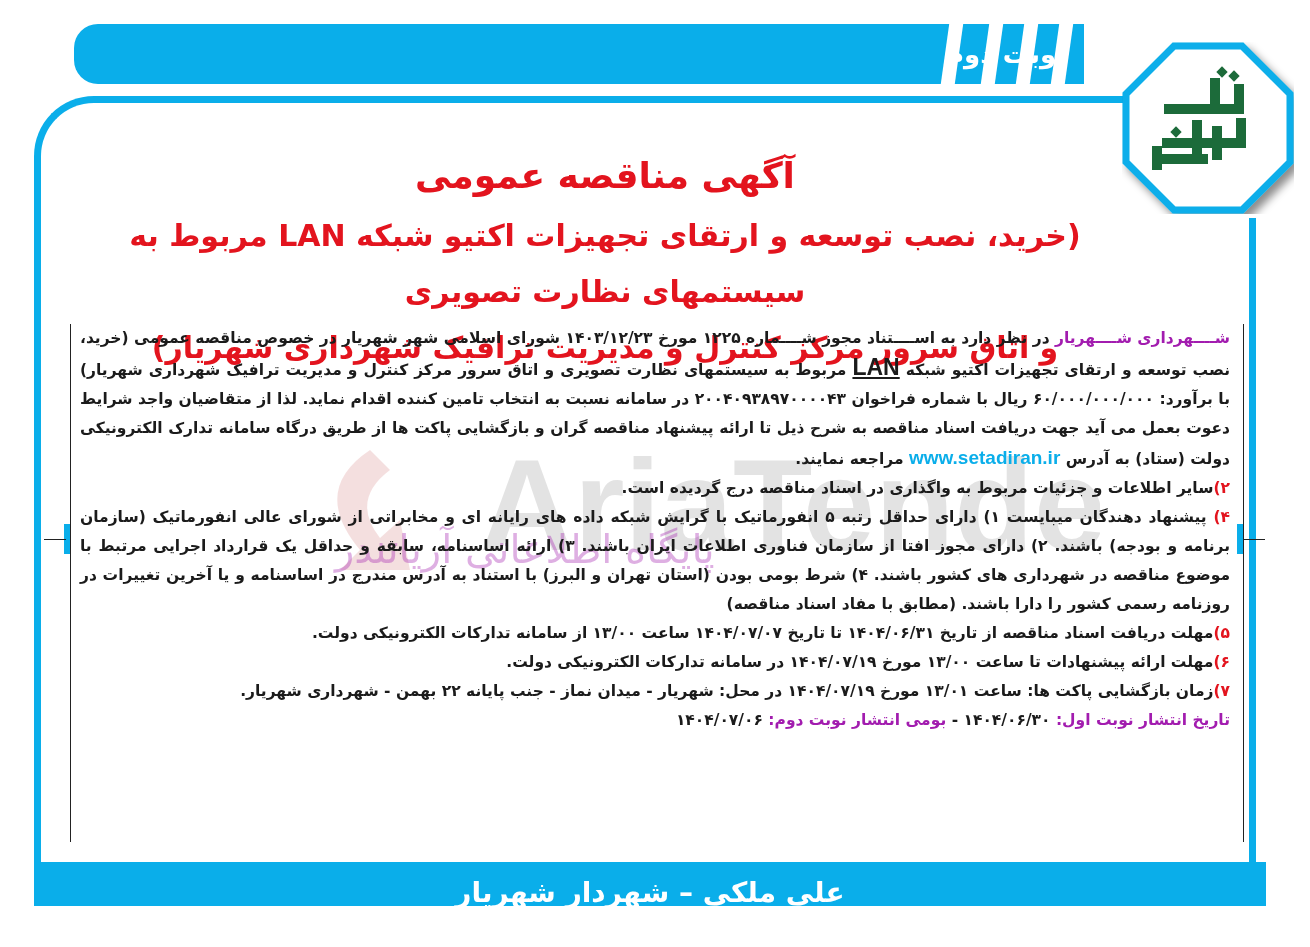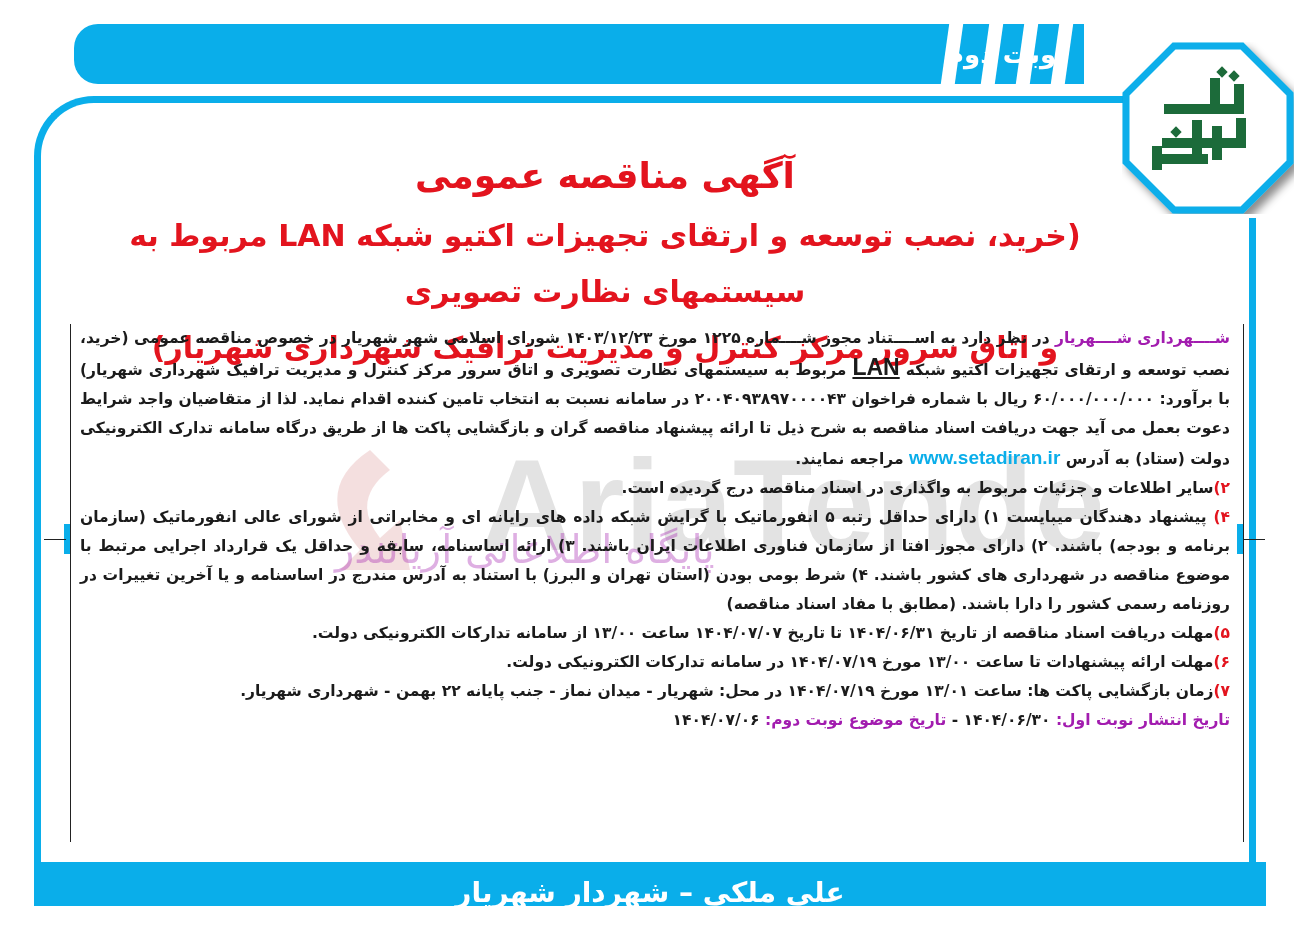--- a/index.html
+++ b/index.html
@@ -130,19 +130,19 @@
 <div class="body-text">
   <p>
     <span class="red">شــــهرداری شــــهریار</span><span> در نظر دارد به اســــتناد مجوز شــــماره ۱۲۲۵ مورخ ۱۴۰۳/۱۲/۲۳ شورای اسلامی شهر شهریار در خصوص مناقصه عمومی (خرید، نصب توسعه و ارتقای تجهیزات اکتیو شبکه </span><span class="lat">LAN</span><span> مربوط به سیستمهای نظارت تصویری و اتاق سرور مرکز کنترل و مدیریت ترافیک شهرداری شهریار) با برآورد: ۶۰/۰۰۰/۰۰۰/۰۰۰ ریال با شماره فراخوان ۲۰۰۴۰۹۳۸۹۷۰۰۰۰۴۳ در سامانه نسبت به انتخاب تامین کننده اقدام نماید. لذا از متقاضیان واجد شرایط دعوت بعمل می آید جهت دریافت اسناد مناقصه به شرح ذیل تا ارائه پیشنهاد مناقصه گران و بازگشایی پاکت ها از طریق درگاه سامانه تدارک الکترونیکی دولت (ستاد) به آدرس </span><span class="blue-url">www.setadiran.ir</span><span> مراجعه نمایند.</span>
   </p>
   <p><span class="item-num">۲)</span><span>سایر اطلاعات و جزئیات مربوط به واگذاری در اسناد مناقصه درج گردیده است.</span></p>
   <p><span class="item-num">۴)</span><span> پیشنهاد دهندگان میبایست ۱) دارای حداقل رتبه ۵ انفورماتیک با گرایش شبکه داده های رایانه ای و مخابراتی از شورای عالی انفورماتیک (سازمان برنامه و بودجه) باشند. ۲) دارای مجوز افتا از سازمان فناوری اطلاعات ایران باشند. ۳) ارائه اساسنامه، سابقه و حداقل یک قرارداد اجرایی مرتبط با موضوع مناقصه در شهرداری های کشور باشند. ۴) شرط بومی بودن (استان تهران و البرز) با استناد به آدرس مندرج در اساسنامه و یا آخرین تغییرات در روزنامه رسمی کشور را دارا باشند. (مطابق با مفاد اسناد مناقصه)</span></p>
   <p><span class="item-num">۵)</span><span>مهلت دریافت اسناد مناقصه از تاریخ ۱۴۰۴/۰۶/۳۱ تا تاریخ ۱۴۰۴/۰۷/۰۷ ساعت ۱۳/۰۰ از سامانه تدارکات الکترونیکی دولت.</span></p>
   <p><span class="item-num">۶)</span><span>مهلت ارائه پیشنهادات تا ساعت ۱۳/۰۰ مورخ ۱۴۰۴/۰۷/۱۹ در سامانه تدارکات الکترونیکی دولت.</span></p>
   <p><span class="item-num">۷)</span><span>زمان بازگشایی پاکت ها: ساعت ۱۳/۰۱ مورخ ۱۴۰۴/۰۷/۱۹ در محل: شهریار - میدان نماز - جنب پایانه ۲۲ بهمن - شهرداری شهریار.</span></p>
   <p>
-    <span class="red">تاریخ انتشار نوبت اول:</span><span> ۱۴۰۴/۰۶/۳۰ </span><span> - </span><span class="red">تاریخ موضوع نوبت دوم:</span><span> ۱۴۰۴/۰۷/۰۶</span>
+    <span class="red">تاریخ انتشار نوبت اول:</span><span> ۱۴۰۴/۰۶/۳۰ </span><span> - </span><span class="red">بومی انتشار نوبت دوم:</span><span> ۱۴۰۴/۰۷/۰۶</span>
   </p>
 </div>
 
 <div class="footer-banner">
   <div class="footer-title">علی ملکی – شهردار شهریار</div>
 </div>
 
 </body></html>

